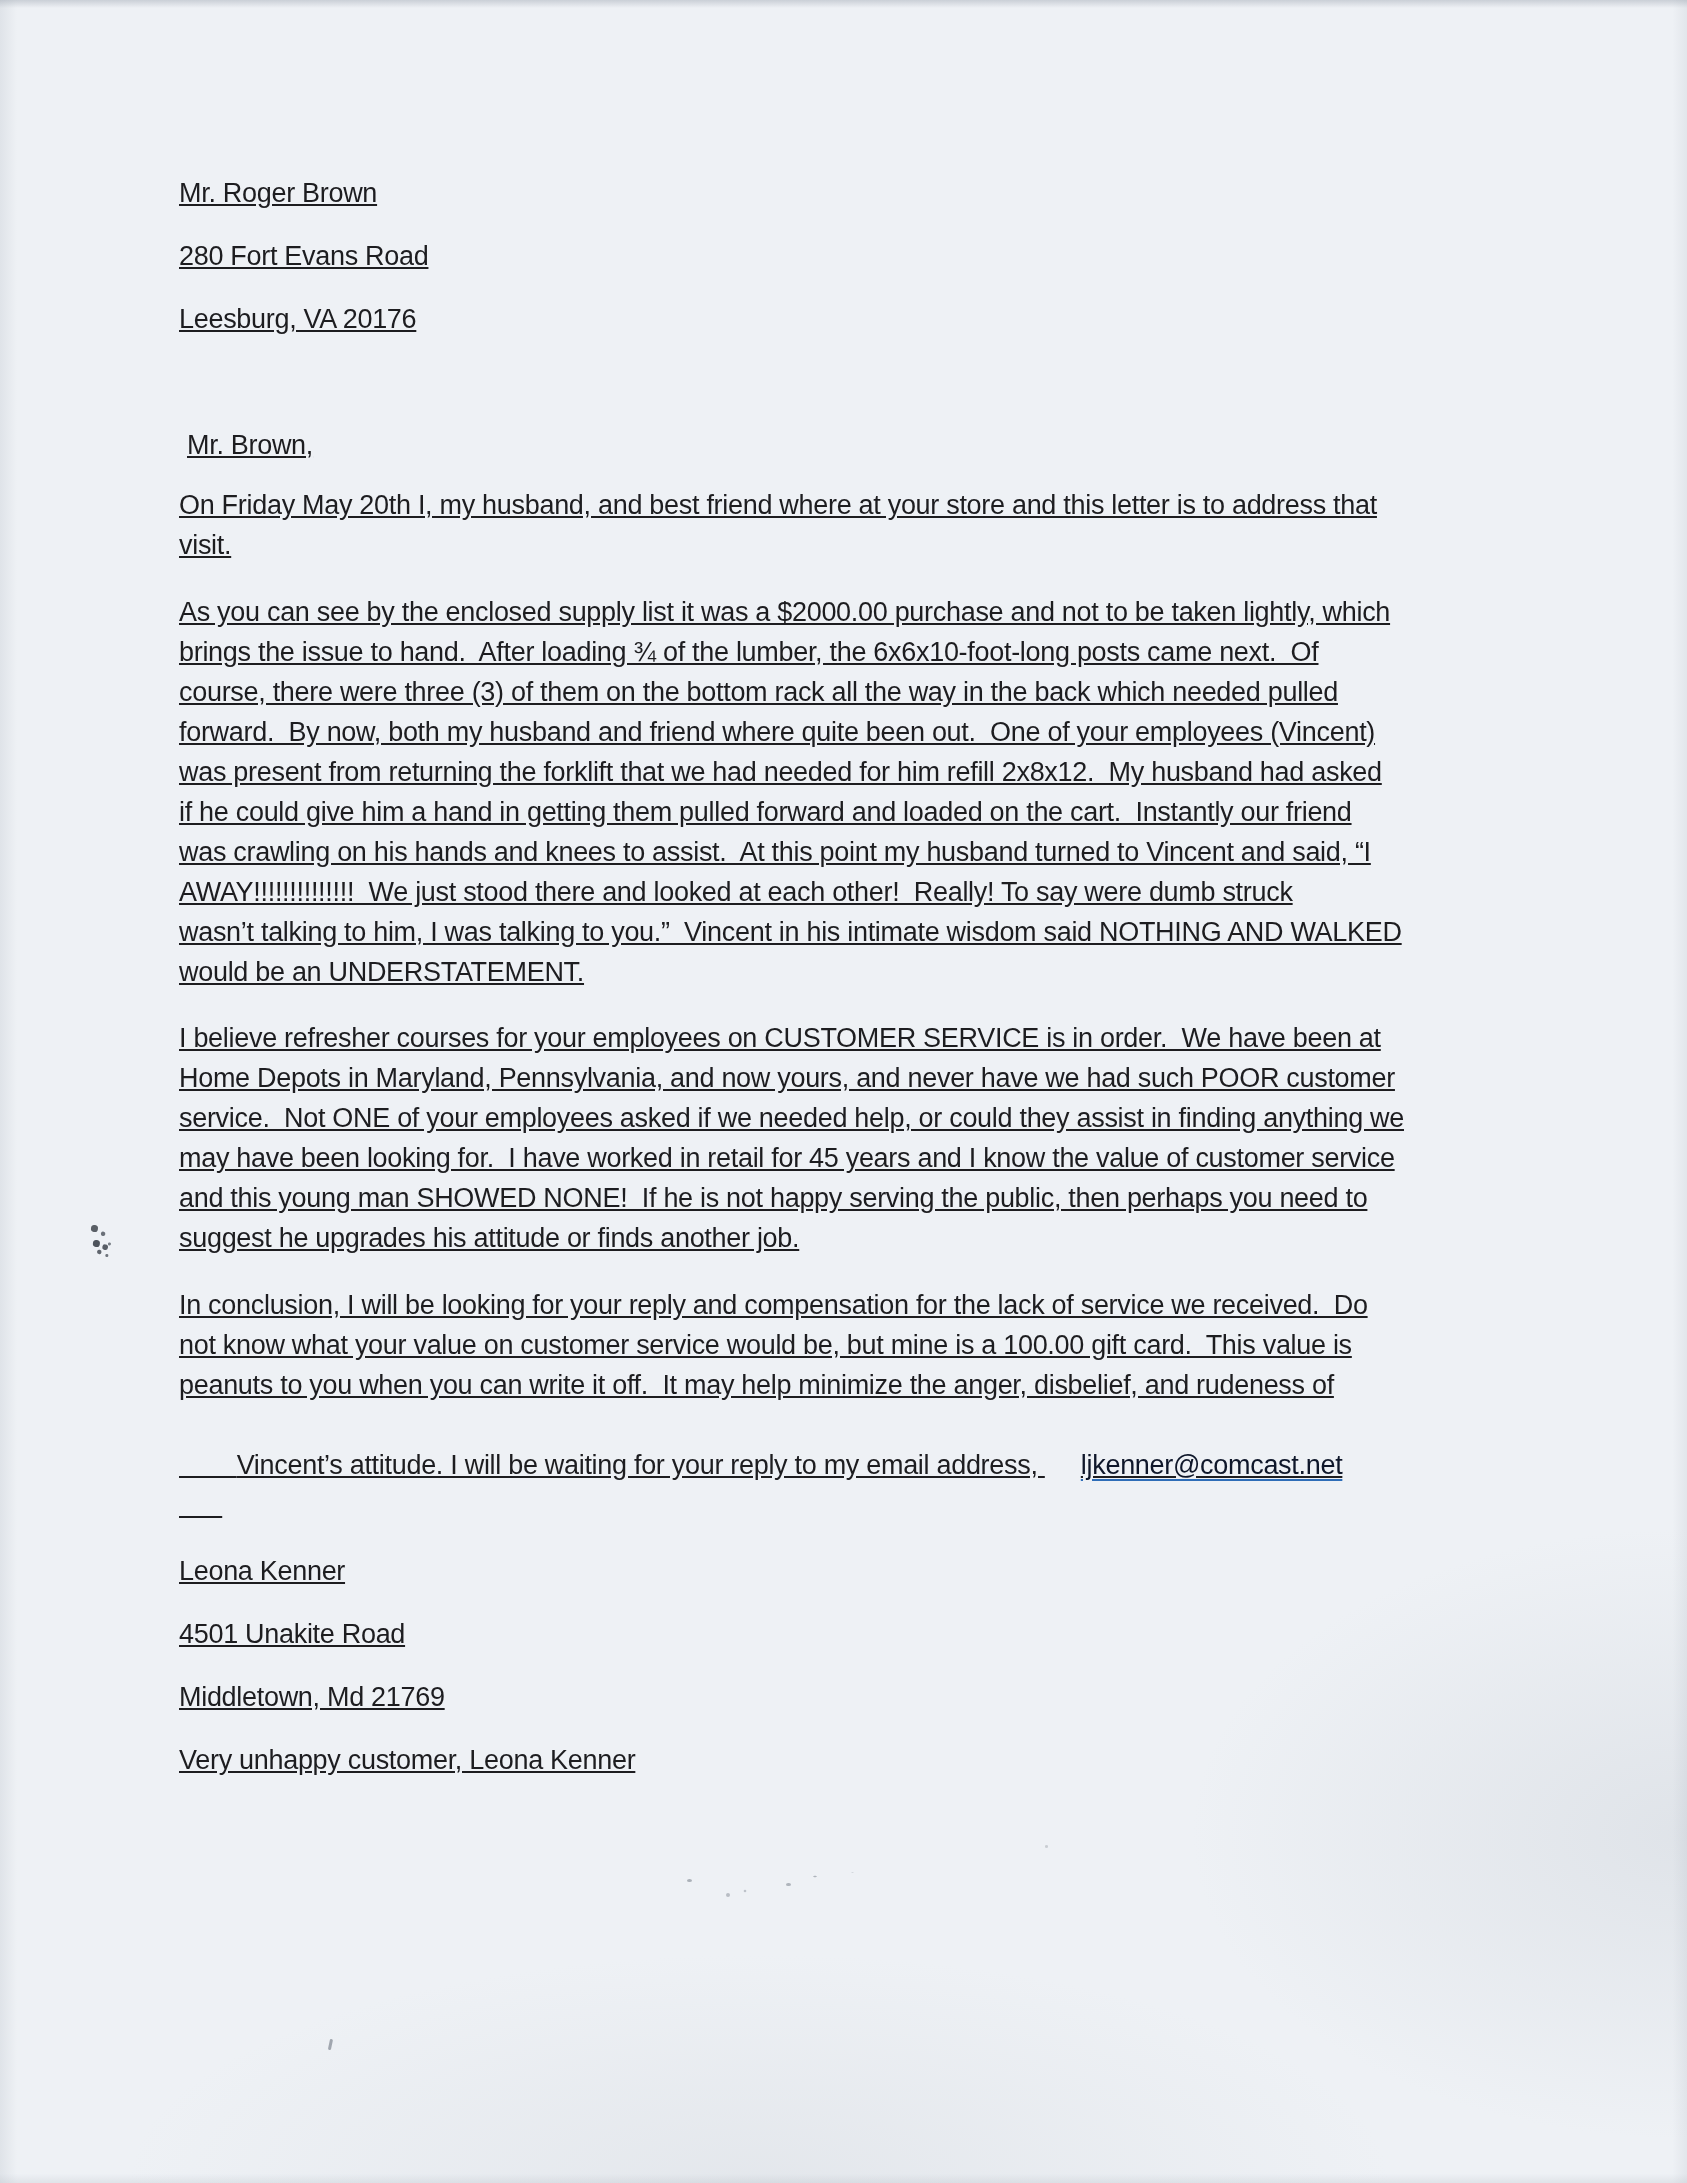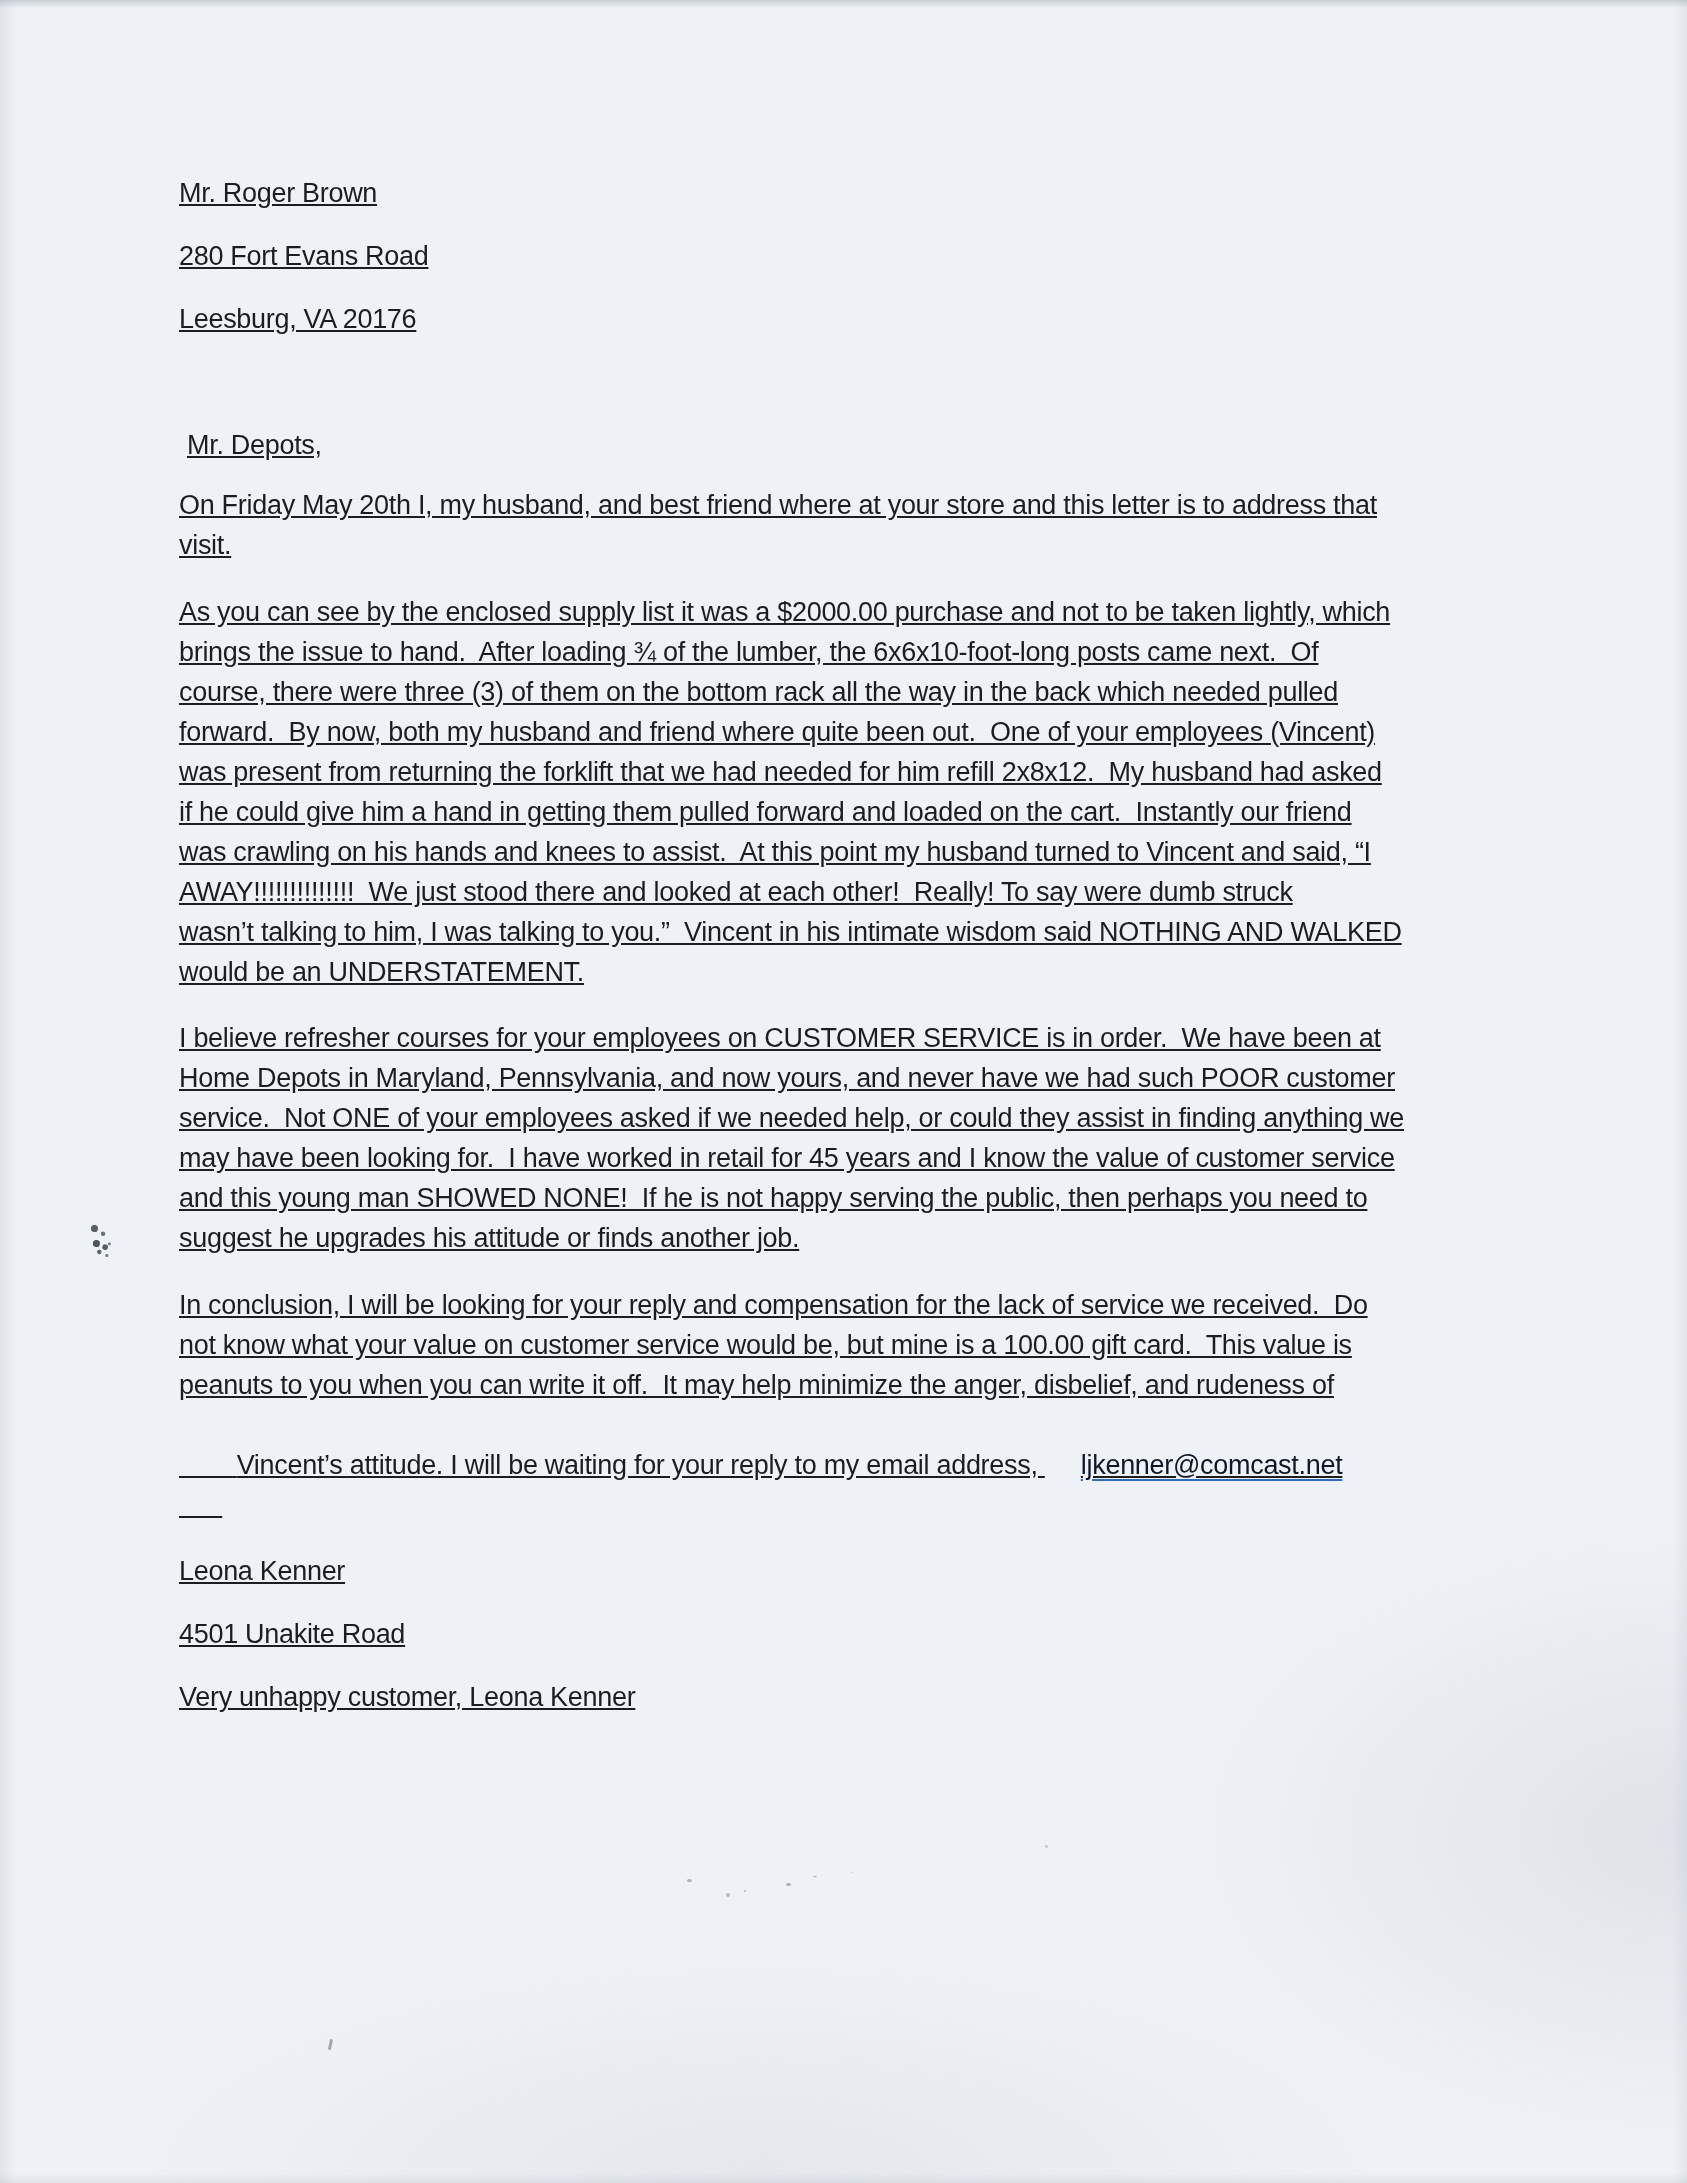--- a/index.html
+++ b/index.html
@@ -90,21 +90,21 @@
   <div class="speck speck-mid-right"></div>
 
   <div class="content">
 
     <div class="line addr">Mr. Roger Brown</div>
     <div class="line addr">280 Fort Evans Road</div>
     <div class="line addr">Leesburg, VA 20176</div>
 
     <div class="sp-95"></div>
 
-    <div class="line salutation">Mr. Depots,</div>
+    <div class="line salutation">Mr. Brown,</div>
     <div class="sp-30"></div>
 
     <div class="para">
         <div class="line">On Friday May 20th I, my husband, and best friend where at your store and this letter is to address that</div>
         <div class="line">visit.</div>
       </div>
 
     <div class="para">
         <div class="line">As you can see by the enclosed supply list it was a $2000.00 purchase and not to be taken lightly, which</div>
         <div class="line">brings the issue to hand.  After loading ¾ of the lumber, the 6x6x10-foot-long posts came next.  Of</div>
@@ -134,17 +134,18 @@
           <div class="line">peanuts to you when you can write it off.  It may help minimize the anger, disbelief, and rudeness of</div>
         </div>
       <div class="line">
         <span>Vincent’s attitude. I will be waiting for your reply to my email address, </span><span class="email-link">ljkenner@comcast.net</span>
       </div>
     </div>
 
 
     <div class="line addr">Leona Kenner</div>
     <div class="line addr">4501 Unakite Road</div>
+    <div class="line addr">Middletown, Md 21769</div>
     <div class="line addr">Very unhappy customer, Leona Kenner</div>
 
   </div>
 </div>
 
 
 </body></html>

